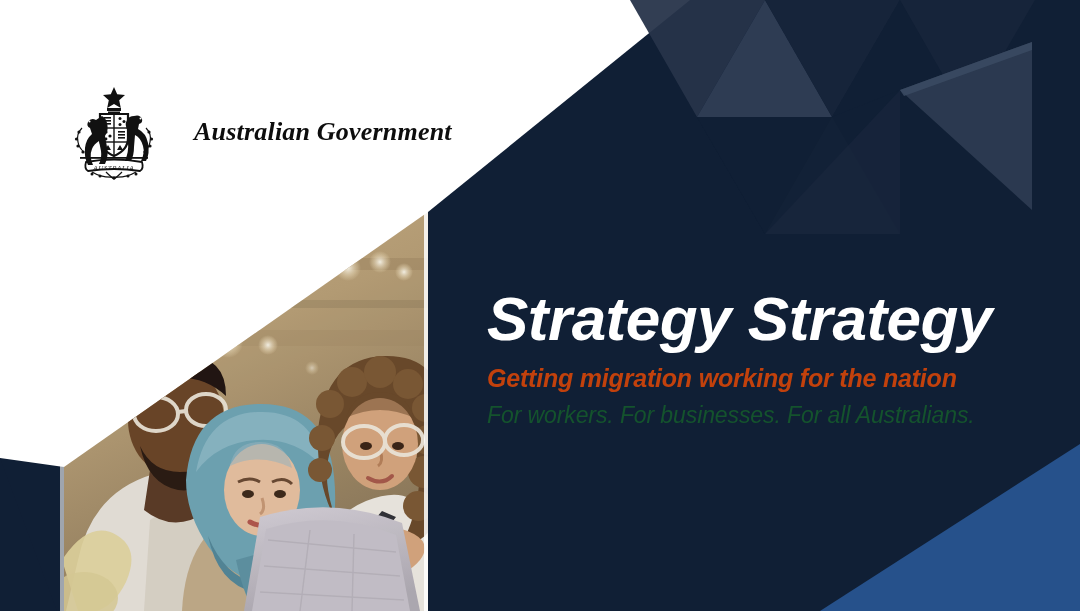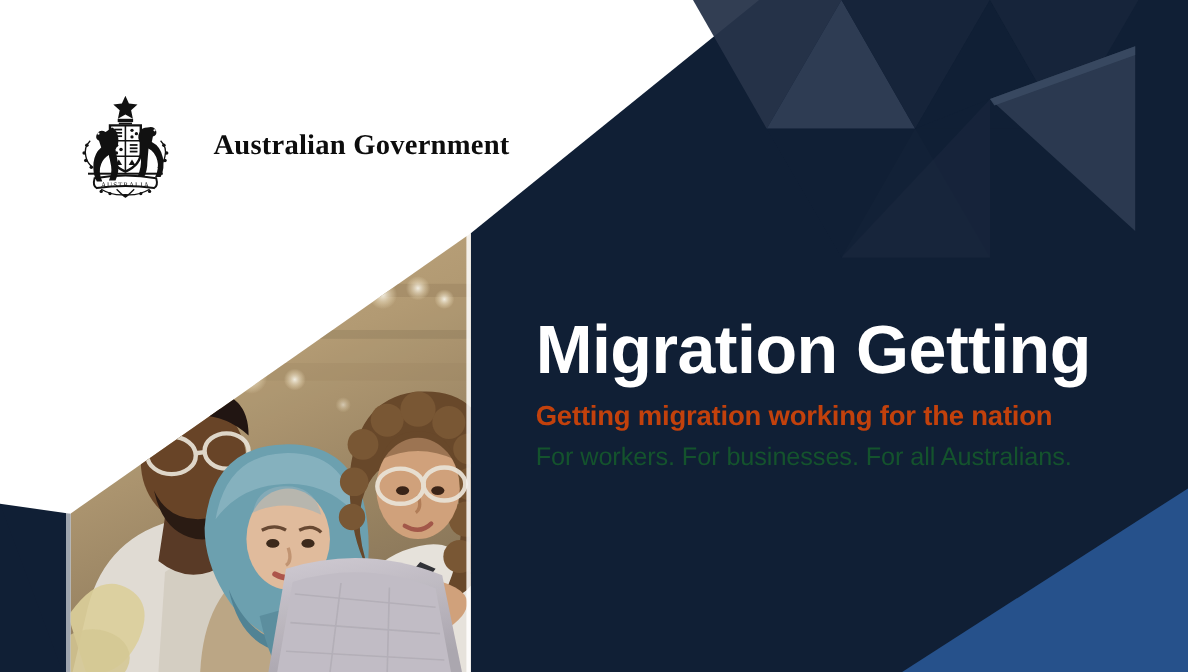--- a/index.html
+++ b/index.html
@@ -7,20 +7,21 @@
   body{
     font-family:"Liberation Sans", sans-serif;
     -webkit-font-smoothing:antialiased;
   }
   #cover{
     position:relative;
     width:1080px;
     height:611px;
     overflow:hidden;
     background:#ffffff;
+    font-style:italic;
   }
   #cover svg.layer{
     position:absolute;
     top:0; left:0;
     width:1080px;
     height:611px;
     display:block;
   }
   
   .text-block{
@@ -355,18 +356,18 @@
           <circle cx="52" cy="94" r="1.5"></circle>
             <circle cx="66" cy="92" r="1.5"></circle>
           <circle cx="74" cy="90" r="1.5"></circle>
         </g>
       </g>
     </svg>
     <span class="gov-word">Australian Government</span>
   </div>
 
   <div class="text-block">
-    <h1 class="main-title">Migration Getting</h1>
+    <h1 class="main-title">Strategy Strategy</h1>
     <p class="sub-title">Getting migration working for the nation</p>
     <p class="tag-line">For workers. For businesses. For all Australians.</p>
   </div>
 
 </div>
 
 </body></html>

